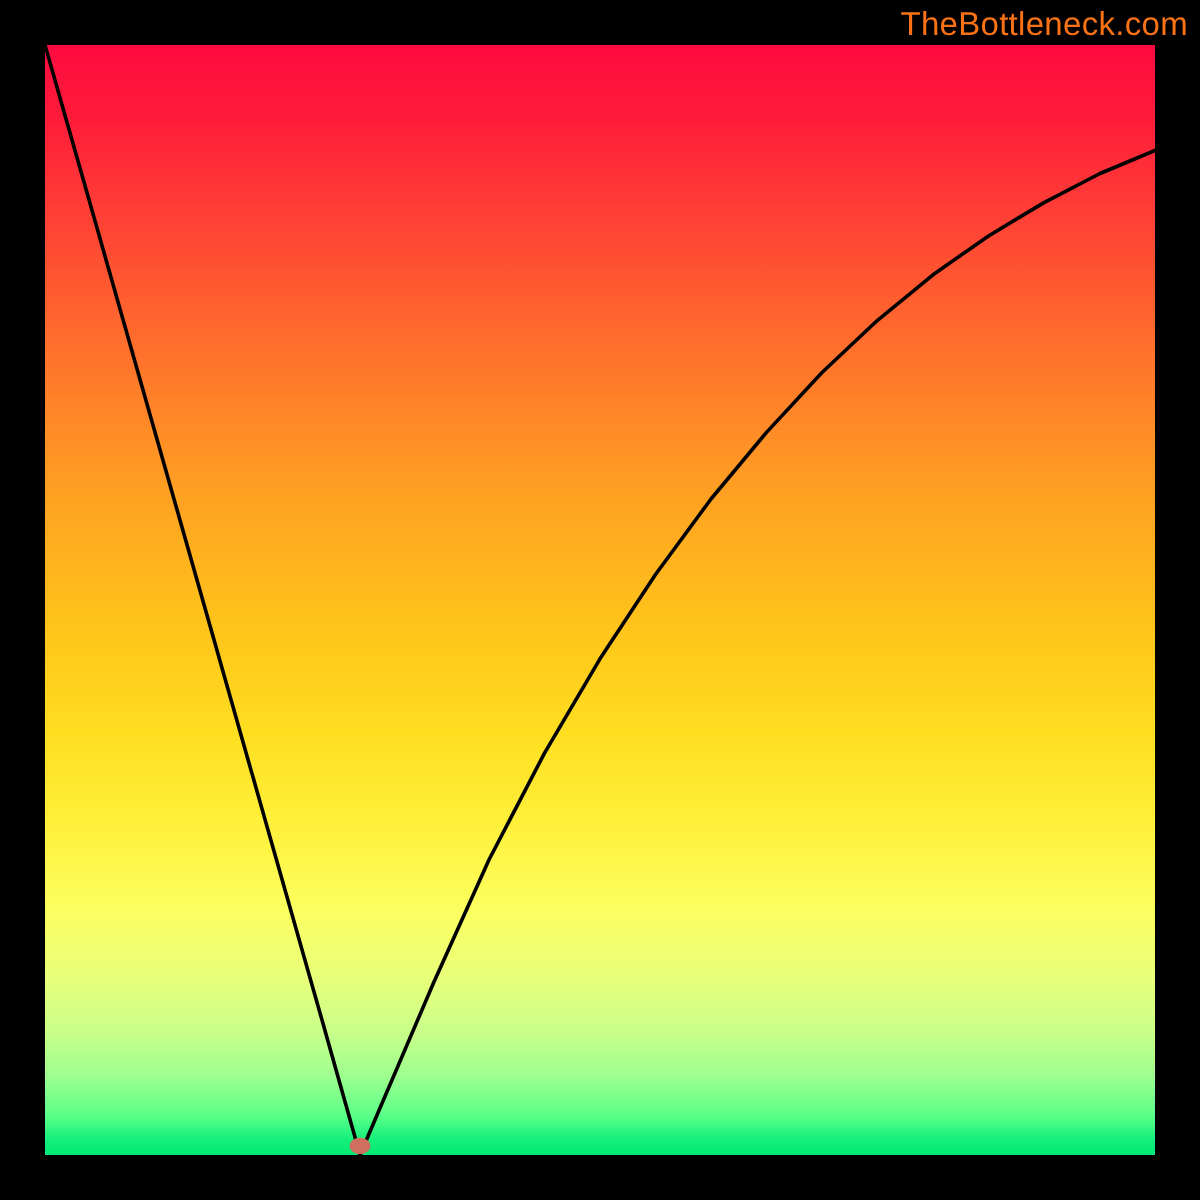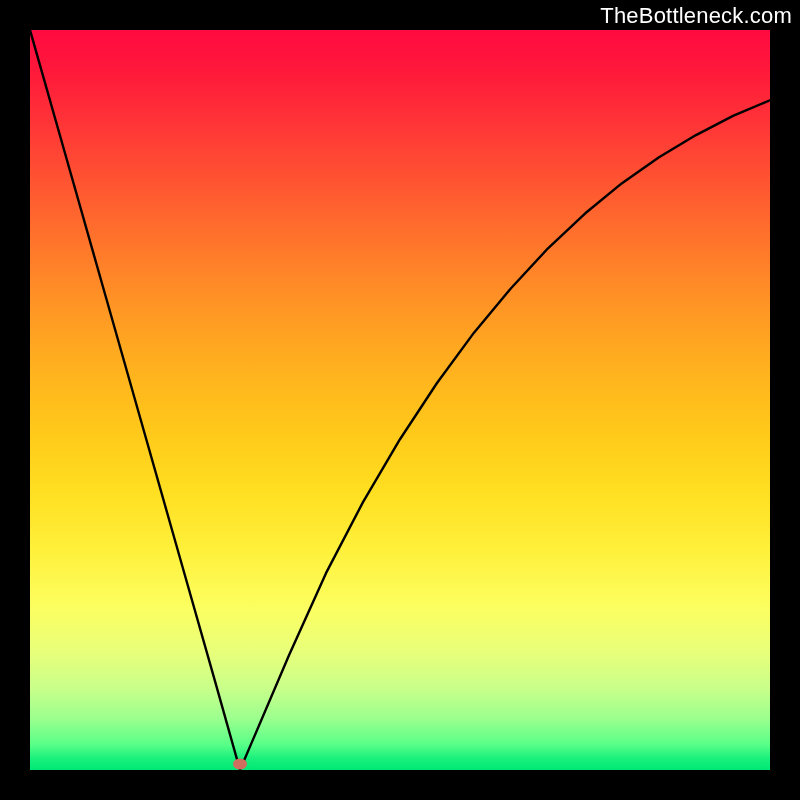--- a/index.html
+++ b/index.html
@@ -14,21 +14,21 @@
   .frame {
     position: relative;
     width: 800px;
     height: 800px;
     background: #000;
   }
   .watermark {
     position: absolute;
     top: 3px;
     right: 8px;
-    color: #ffffff;
+    color: #f97316;
     font-size: 22px;
     letter-spacing: 0.2px;
     font-weight: 500;
     z-index: 5;
   }
   .plot-area {
     position: absolute;
     left: 30px;
     top: 30px;
     width: 740px;

